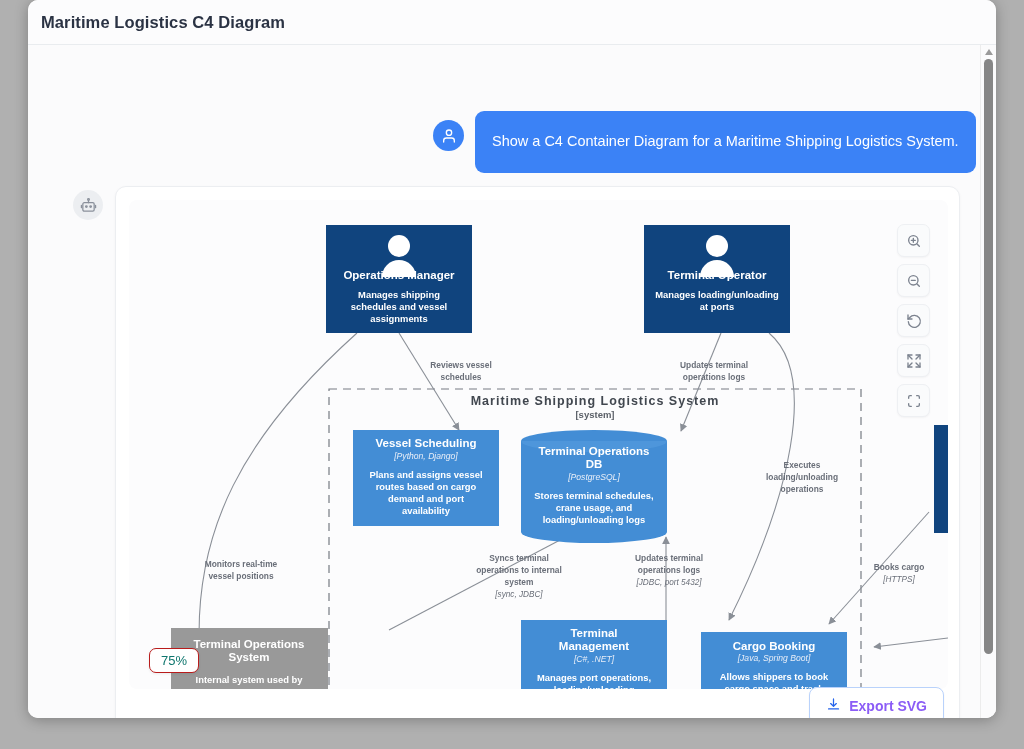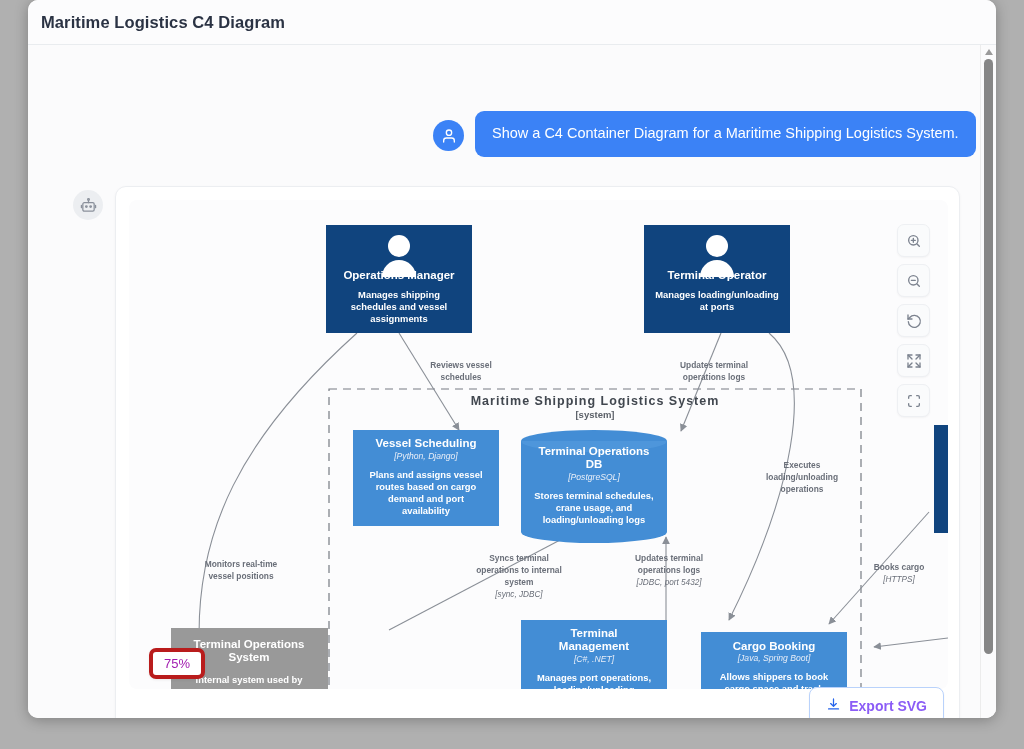--- a/index.html
+++ b/index.html
@@ -79,21 +79,21 @@
     border-radius: 50%;
     background: #3b82f6;
     display: flex; align-items: center; justify-content: center;
     flex: none;
     margin-top: 9px;
   }
   #user-bubble {
     background: #3b82f6;
     color: #fff;
     border-radius: 9px;
-    padding: 13px 17px;
+    padding: 21px 17px;
     font-size: 14.5px;
     max-width: 530px;
     line-height: 1.35;
   }
 
   
   #assistant-row {
     position: absolute;
     left: 45px; top: 141px;
     display: flex; align-items: flex-start; gap: 12px;
@@ -129,25 +129,25 @@
     position: absolute;
     left: 0; top: 0;
     width: 819px; height: 489px;
   }
 
   
   #zoom-badge {
     position: absolute;
     left: 20px; top: 448px;
     background: #ffffff;
-    border: 4px solid #b91c1c;
+    border: 1px solid #b91c1c;
     border-radius: 7px;
     padding: 4px 11px;
     font-size: 13px;
-    color: #a21caf;
+    color: #0f766e;
     box-shadow: 0 1px 3px rgba(0,0,0,.07);
     z-index: 6;
   }
 
   
   #diagram-tools {
     position: absolute;
     right: 18px; top: 24px;
     display: flex; flex-direction: column; gap: 7px;
     z-index: 7;

